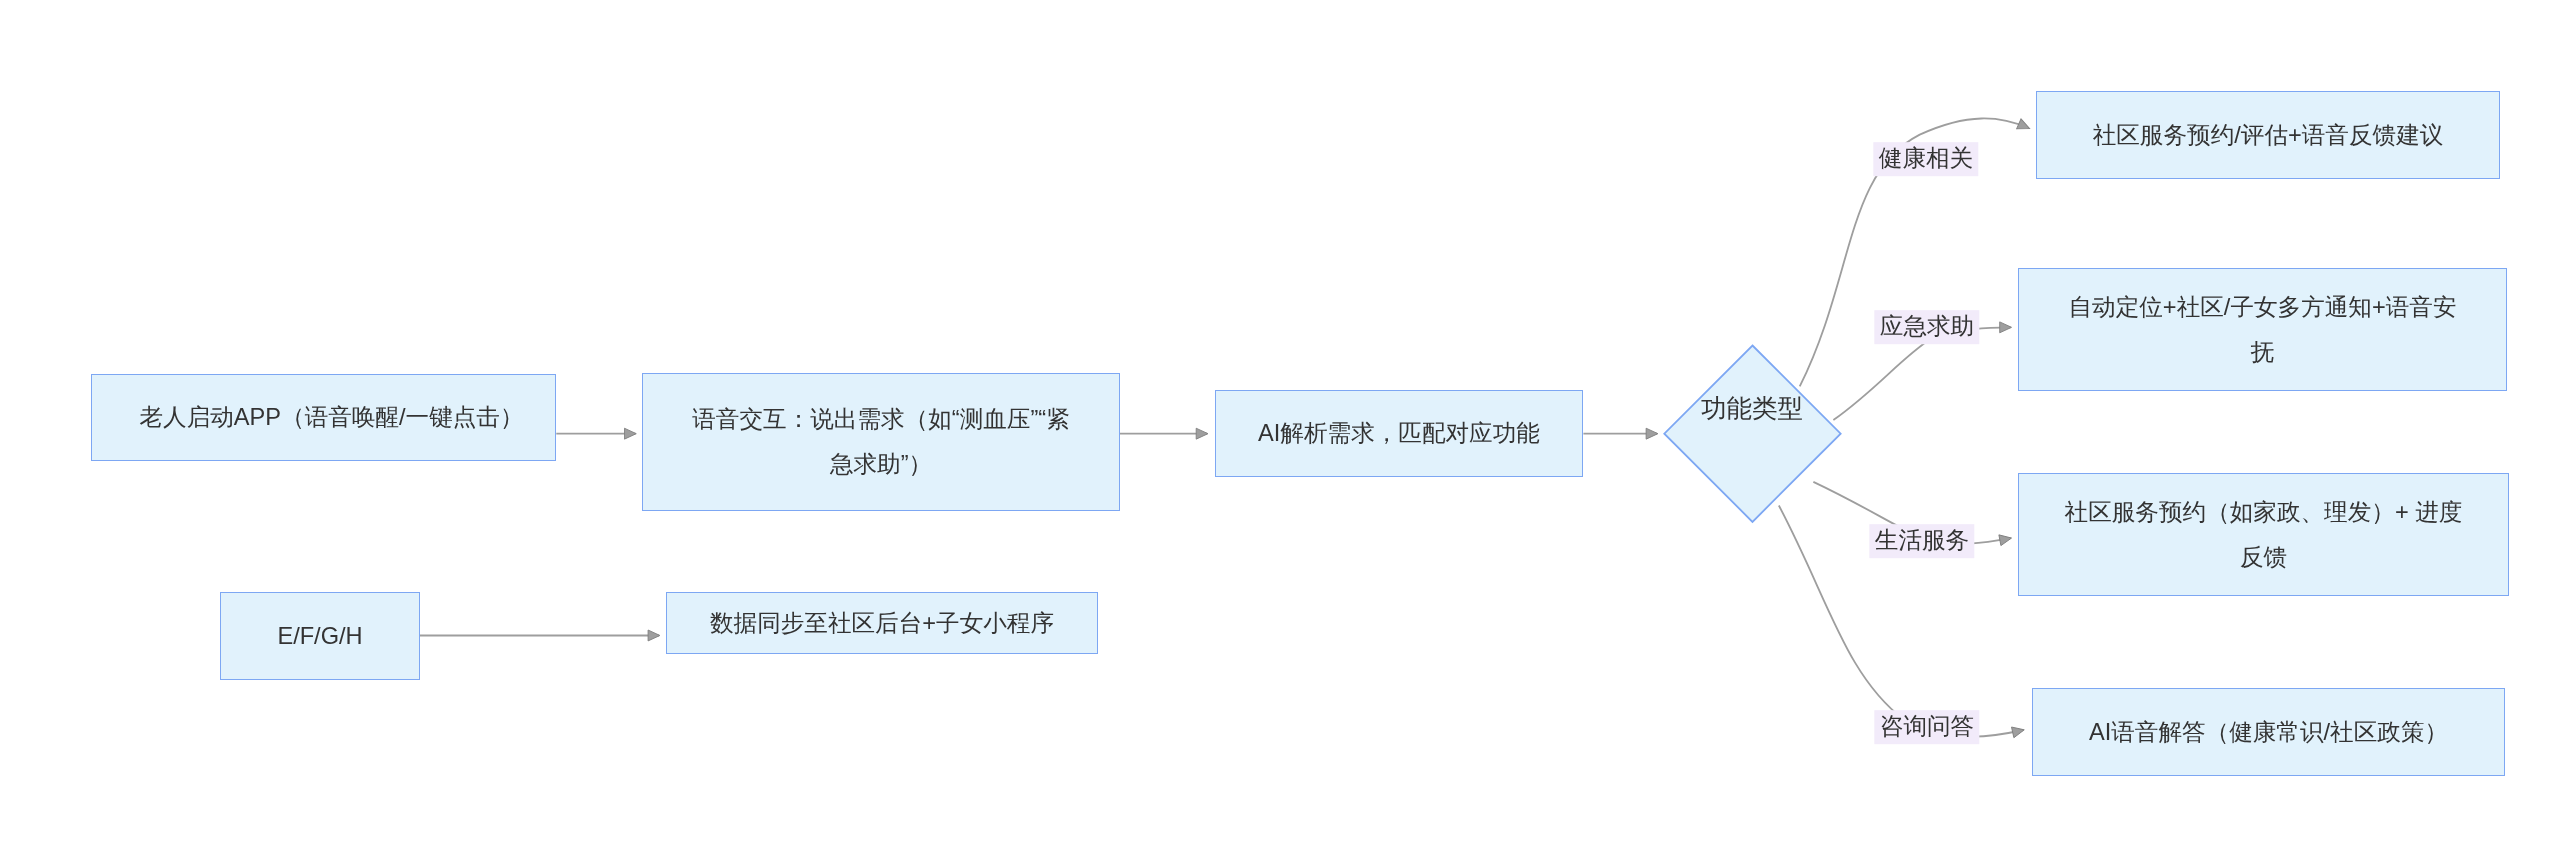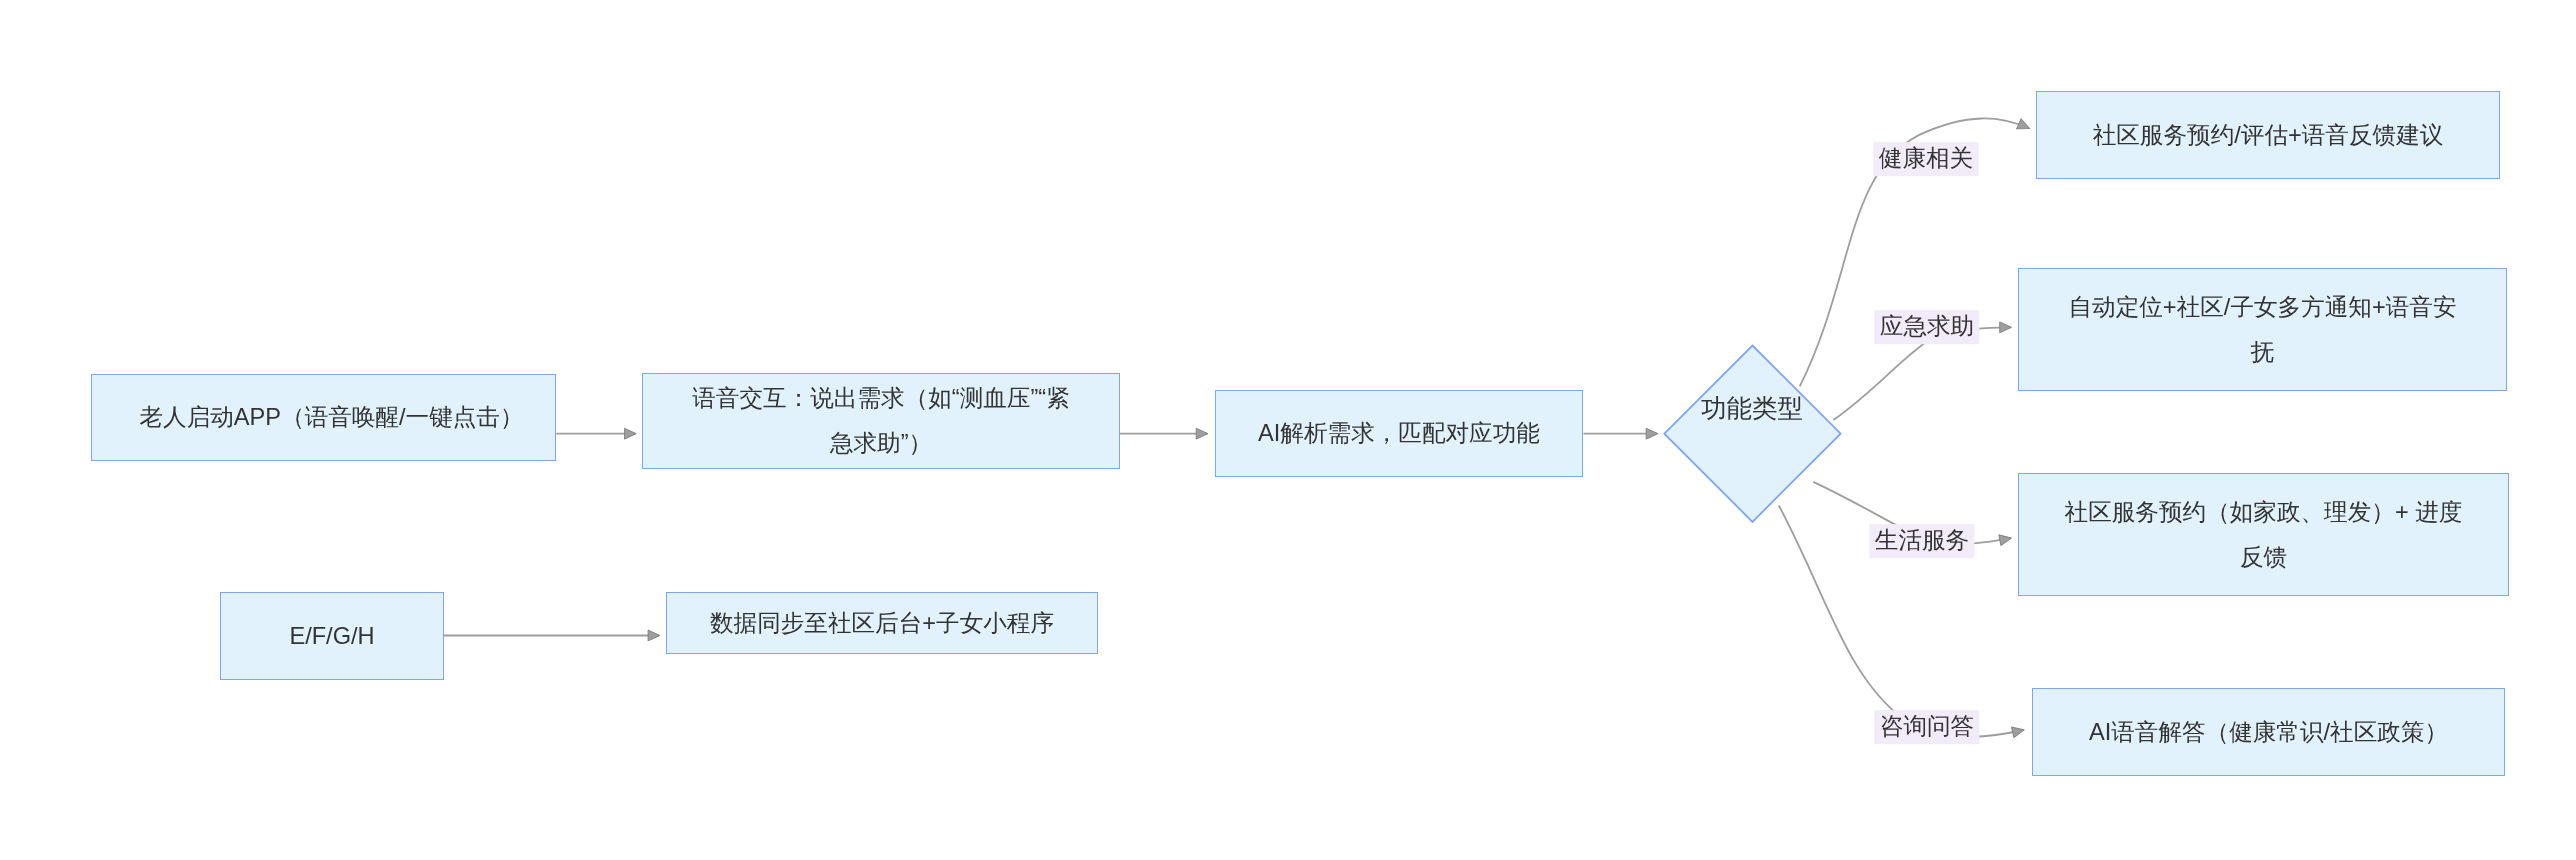--- a/index.html
+++ b/index.html
@@ -100,21 +100,21 @@
     <path class="edge" d="M1995,530 C2050,556 2080,576 2118,594 C2155,601 2180,598 2212,592" marker-end="url(#arrow)"></path>
     <path class="edge" d="M1957,556 C2012,660 2030,742 2095,792 C2148,818 2190,811 2226,803" marker-end="url(#arrow)"></path>
 
     <polygon class="diamond-poly" points="1928,380 2025,477 1928,574 1831,477"></polygon>
   </svg>
 
   <div class="node" style="left:91px;top:374px;width:465px;height:87px;padding-left:16px;">
     <div class="inner">老人启动APP（语音唤醒/一键点击）</div>
   </div>
 
-  <div class="node" style="left:642px;top:373px;width:478px;height:96px;padding:0 40px;">
+  <div class="node" style="left:642px;top:373px;width:478px;height:138px;padding:0 40px;">
     <div class="inner">语音交互：说出需求（如“测血压”“紧急求助”）</div>
   </div>
 
   <div class="node" style="left:1215px;top:390px;width:368px;height:87px;">
     <div class="inner">AI解析需求，匹配对应功能</div>
   </div>
 
   <div class="decision-text" style="left:1664px;top:391px;width:176px;height:84px;">
     <span>功能类型</span>
   </div>
@@ -128,21 +128,21 @@
   </div>
 
   <div class="node" style="left:2018px;top:473px;width:491px;height:123px;padding:0 45px;">
     <div class="inner">社区服务预约（如家政、理发）+ 进度反馈</div>
   </div>
 
   <div class="node" style="left:2032px;top:688px;width:473px;height:88px;">
     <div class="inner">AI语音解答（健康常识/社区政策）</div>
   </div>
 
-  <div class="node" style="left:220px;top:592px;width:224px;height:88px;">
+  <div class="node" style="left:220px;top:592px;width:200px;height:88px;">
     <div class="inner">E/F/G/H</div>
   </div>
 
   <div class="node" style="left:666px;top:592px;width:432px;height:62px;">
     <div class="inner">数据同步至社区后台+子女小程序</div>
   </div>
 
   <div class="edge-label" style="left:1926px;top:131px;margin-top:28px;">健康相关</div>
   <div class="edge-label" style="left:1927px;top:327px;">应急求助</div>
   <div class="edge-label" style="left:1922px;top:541px;">生活服务</div>

